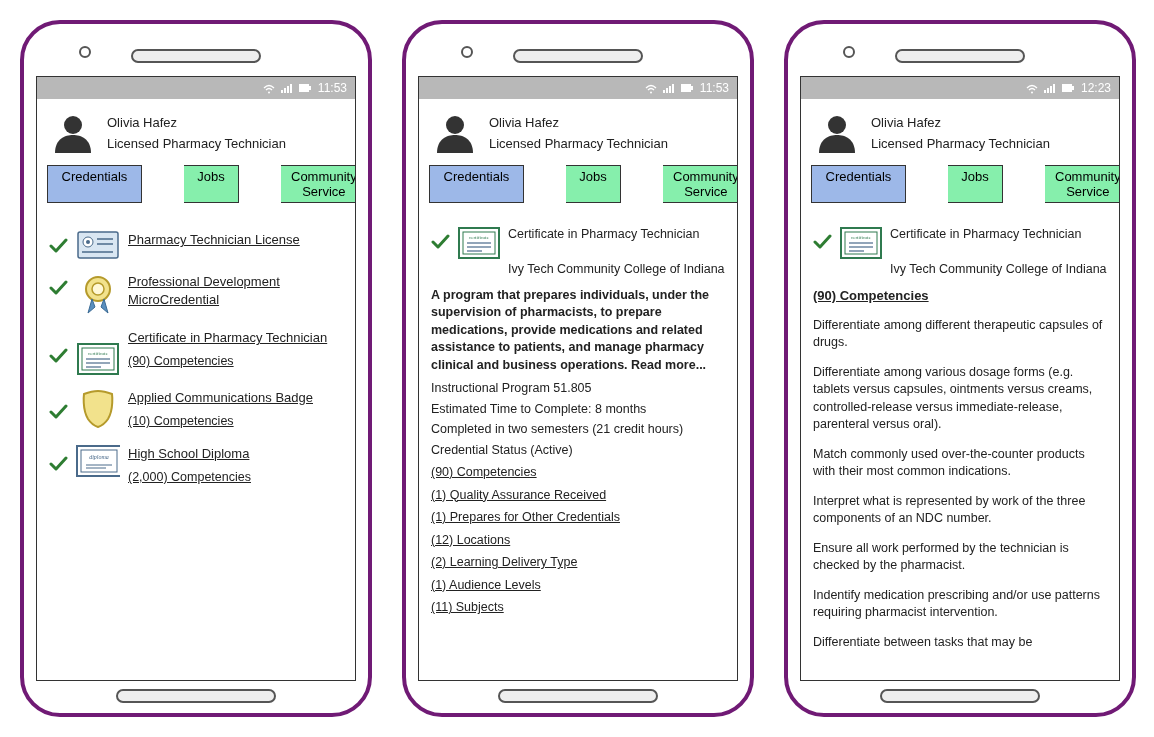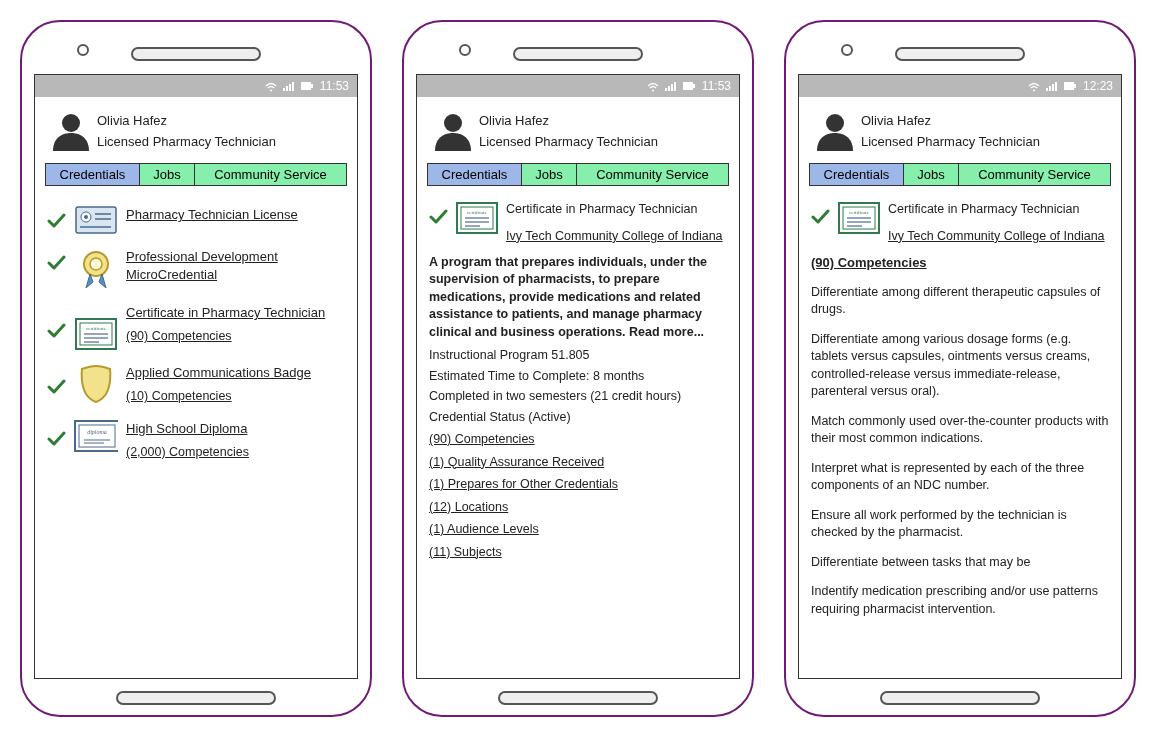--- a/index.html
+++ b/index.html
@@ -8,21 +8,21 @@
     padding: 20px;
     font-family: "Comic Sans MS", "Segoe Script", cursive, sans-serif;
     background: #fff;
     display: flex;
     gap: 30px;
     justify-content: flex-start;
   }
   .phone {
     width: 352px;
     height: 697px;
-    border: 2px solid #701a75;
+    border: 4px solid #701a75;
     border-radius: 40px;
     background: #fff;
     position: relative;
     padding: 12px;
     flex-shrink: 0;
   }
   .phone-top {
     height: 40px;
     display: flex;
     align-items: center;
@@ -75,28 +75,29 @@
     padding: 0 8px;
     gap: 6px;
     color: #fff;
     font-size: 12px;
     font-family: sans-serif;
   }
   .statusbar svg { display:block; }
   .profile-block {
     display: flex;
     align-items: center;
-    gap: 4px;
+    gap: 12px;
     padding: 14px 14px 10px 14px;
   }
   .profile-block svg { flex-shrink: 0; }
   .profile-text { font-size: 13px; line-height: 1.6; color:#222; }
   .tabs {
     display: flex;
-    margin: 0 10px 0 10px;
+    margin: 0 10px 8px 10px;
+    gap: 42px;
   }
   .tab {
     border: 1.5px solid #333;
     padding: 3px 10px;
     font-size: 13px;
     text-align: center;
     cursor: pointer;
   }
   .tab + .tab { border-left: none; }
   .tab.active { background: #9db8e8; }
@@ -133,21 +134,21 @@
     display: block;
     margin-top: 6px;
   }
   .detail-header {
     display: flex;
     align-items: flex-start;
     gap: 8px;
     margin: 8px 0 8px 0;
   }
   .detail-header .txt { font-size: 12.5px; line-height:1.5; }
-  .detail-header .txt .inst { text-decoration: underline; display:block; margin-top:8px; }
+  .detail-header .txt .inst { display:block; margin-top:16px; }
   .para { margin: 6px 0; font-size: 12.5px; font-weight: bold; }
   .meta-line { margin: 3px 0; font-size: 12.5px; }
   .link-list { margin-top:4px; }
   .link-list div {
     text-decoration: underline;
     margin: 5px 0;
     font-size: 12.5px;
   }
   .comp-head {
     text-decoration: underline;
@@ -377,20 +378,21 @@
       <div class="para">A program that prepares individuals, under the supervision of pharmacists, to prepare medications, provide medications and related assistance to patients, and manage pharmacy clinical and business operations. Read more...</div>
       <div class="meta-line">Instructional Program 51.805</div>
       <div class="meta-line">Estimated Time to Complete: 8 months</div>
       <div class="meta-line">Completed in two semesters (21 credit hours)</div>
       <div class="meta-line">Credential Status (Active)</div>
       <div class="link-list">
         <div>(90) Competencies</div>
         <div>(1) Quality Assurance Received</div>
         <div>(1) Prepares for Other Credentials</div>
         <div>(12) Locations</div>
+        <div>(2) Learning Delivery Type</div>
         <div>(1) Audience Levels</div>
         <div>(11) Subjects</div>
       </div>
     </div>
   </div>
   <div class="phone-bottom">
     <div class="phone-homebar"></div>
   </div>
 </div>
 
@@ -436,22 +438,22 @@
           </svg>
         <div class="txt">
           <span>Certificate in Pharmacy Technician</span>
           <span class="inst">Ivy Tech Community College of Indiana</span>
         </div>
       </div>
       <div class="comp-head">(90) Competencies</div>
       <div class="comp-item">Differentiate among different therapeutic capsules of drugs.</div>
       <div class="comp-item">Differentiate among various dosage forms (e.g. tablets versus capsules, ointments versus creams, controlled-release versus immediate-release, parenteral versus oral).</div>
       <div class="comp-item">Match commonly used over-the-counter products with their most common indications.</div>
-      <div class="comp-item">Interpret what is represented by each of the three components of an NDC number.</div>
+      <div class="comp-item">Interpret what is represented by work of the three components of an NDC number.</div>
       <div class="comp-item">Ensure all work performed by the technician is checked by the pharmacist.</div>
+      <div class="comp-item">Indentify medication prescribing and/or use patterns requiring pharmacist intervention.</div>
       <div class="comp-item">Differentiate between tasks that may be</div>
-      <div class="comp-item">Indentify medication prescribing and/or use patterns requiring pharmacist intervention.</div>
     </div>
   </div>
   <div class="phone-bottom">
     <div class="phone-homebar"></div>
   </div>
 </div>
 
 </body></html>

